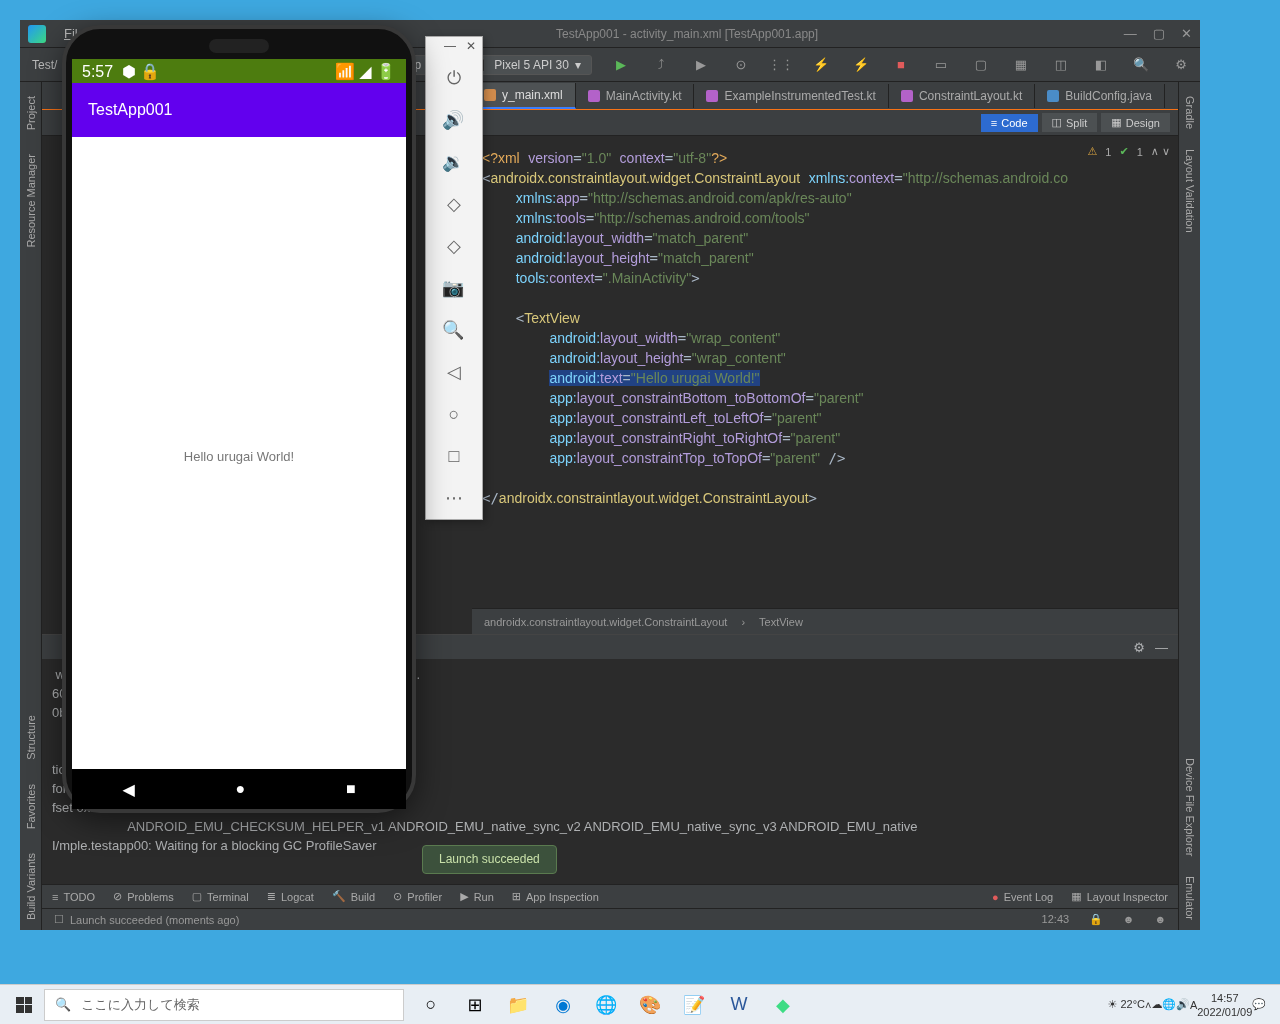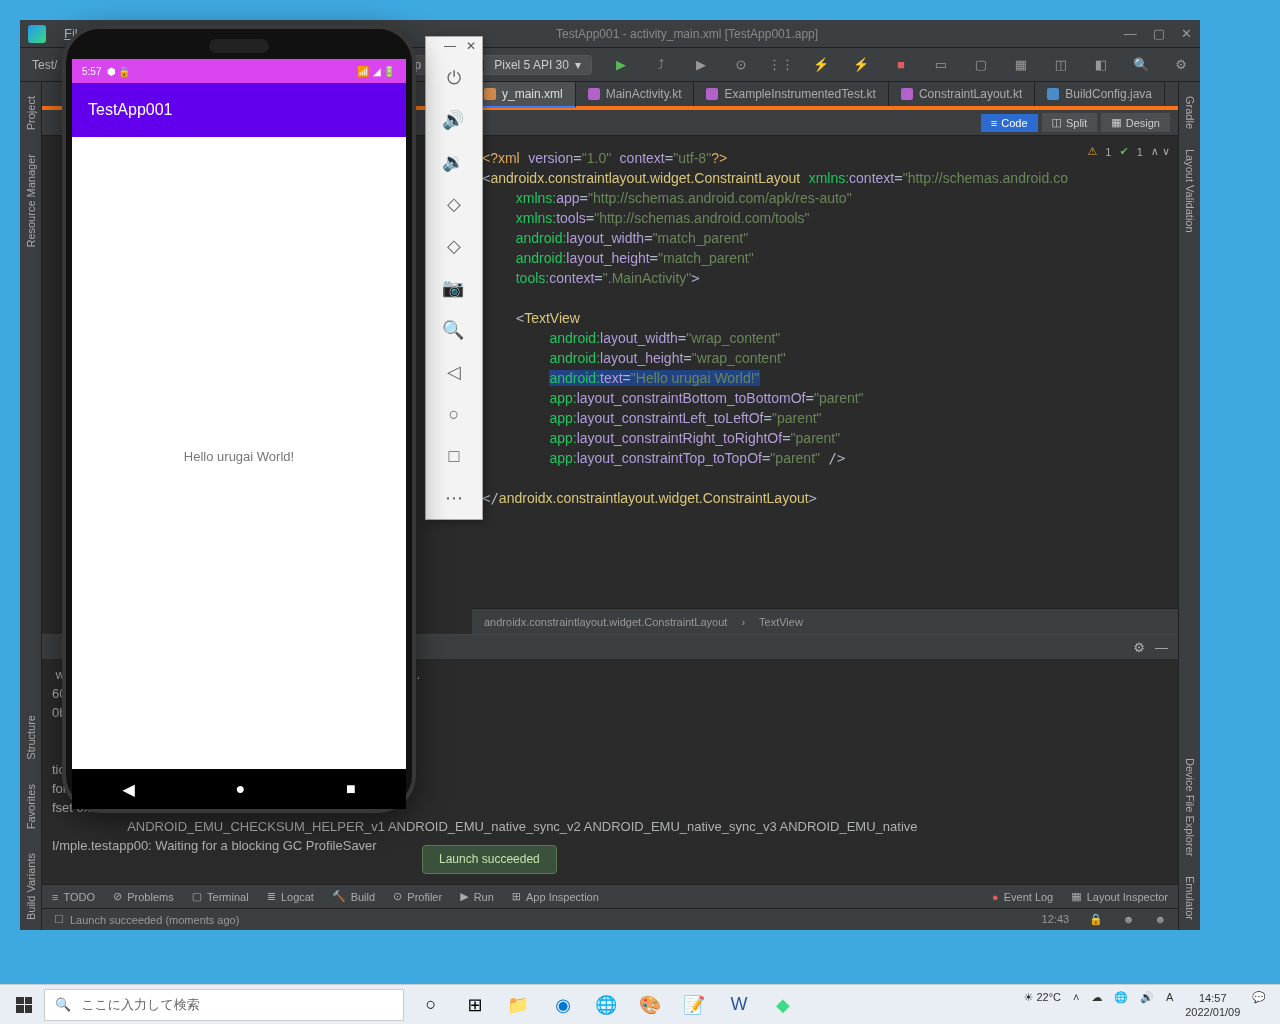--- a/index.html
+++ b/index.html
@@ -21,39 +21,39 @@
 .run-btn { color:#5bb859; }
 .stop-btn { color:#e05b5b; }
 
 .body { flex:1; display:flex; overflow:hidden; }
 .left-gutter { width:22px; background:#3c3f41; border-right:1px solid #222; display:flex; flex-direction:column; align-items:center; padding-top:4px; gap:4px; }
 .left-gutter .vtab { writing-mode:vertical-rl; transform:rotate(180deg); font-size:11px; color:#aaa; padding:10px 2px; cursor:pointer; }
 .right-gutter { width:22px; background:#3c3f41; border-left:1px solid #222; display:flex; flex-direction:column; align-items:center; padding-top:4px; }
 .right-gutter .vtab { writing-mode:vertical-rl; font-size:11px; color:#aaa; padding:10px 2px; cursor:pointer; }
 
 .main { flex:1; display:flex; flex-direction:column; }
-.tabs { height:28px; background:#3c3f41; display:flex; align-items:flex-start; padding-left:430px; border-bottom:4px solid #f97316; }
+.tabs { height:28px; background:#3c3f41; display:flex; align-items:center; padding-left:430px; border-bottom:1px solid #f97316; }
 .tab { padding:5px 12px; font-size:12px; color:#aaa; border-right:1px solid #222; display:flex; align-items:center; gap:6px; cursor:pointer; }
 .tab.active { background:#4e5254; color:#ddd; border-bottom:2px solid #3b7eff; }
 .tab .ic { width:12px; height:12px; border-radius:2px; }
 .tab .ic.xml { background:#d08b4c; }
 .tab .ic.kt { background:#b362c9; }
 .tab .ic.java { background:#4a8cc7; }
 
 .viewbar { height:26px; background:#3c3f41; display:flex; align-items:center; justify-content:flex-end; padding:0 8px; gap:4px; border-bottom:1px solid #222; }
 .vbtn { background:#4c5052; padding:3px 10px; font-size:11px; color:#ccc; display:flex; align-items:center; gap:4px; cursor:pointer; }
 .vbtn.active { background:#2d6bd0; color:#fff; }
 .warnbar { position:absolute; right:30px; top:125px; font-size:11px; color:#aaa; display:flex; gap:8px; align-items:center; z-index:5; }
 
 .editor { flex:1; background:#2b2b2b; position:relative; overflow:hidden; }
 .code { position:absolute; top:0; left:430px; right:0; bottom:30px; padding:12px 10px; font-family:Consolas,monospace; font-size:14px; line-height:20px; color:#a9b7c6; white-space:pre; overflow:auto; }
 .cd-kw { color:#e2a95a; }
 .cd-tag { color:#d8c77a; }
 .cd-attr { color:#b39ddb; }
-.cd-ns { color:#22c55e; }
+.cd-ns { color:#7dd3fc; }
 .cd-val { color:#6a8759; }
 .cd-sel { background:#214283; }
 .bulb { position:absolute; left:418px; top:232px; color:#e9c062; font-size:14px; }
 .breadcrumb { position:absolute; bottom:0; left:430px; right:0; height:26px; background:#3c3f41; display:flex; align-items:center; padding:0 12px; font-size:11px; color:#999; gap:14px; border-top:1px solid #222; }
 
 .console { height:250px; background:#2b2b2b; border-top:1px solid #444; display:flex; flex-direction:column; }
 .console-head { height:24px; background:#3c3f41; display:flex; align-items:center; justify-content:flex-end; padding:0 10px; gap:10px; }
 .console-body { flex:1; padding:6px 10px; font-family:Consolas,monospace; font-size:13px; color:#aeb0b2; line-height:19px; white-space:pre; overflow:hidden; position:relative; }
 .launch-pop { position:absolute; bottom:10px; left:380px; background:#3c513c; border:1px solid #5a7a4f; padding:4px 16px; border-radius:4px; color:#c8e0a9; font-size:12px; }
 
@@ -64,35 +64,35 @@
 .statusbar .r { margin-left:auto; display:flex; gap:20px; }
 
 
 .emu-tools { position:absolute; top:36px; left:425px; width:58px; background:#f3f3f3; border:1px solid #aaa; z-index:30; display:flex; flex-direction:column; box-shadow:2px 2px 8px rgba(0,0,0,.3); }
 .emu-tools .wt { height:20px; display:flex; justify-content:flex-end; padding:2px 6px; gap:10px; color:#555; font-size:12px; }
 .emu-tools .eb { height:42px; display:flex; align-items:center; justify-content:center; color:#666; font-size:18px; cursor:pointer; }
 
 .phone { position:absolute; top:25px; left:62px; width:354px; height:788px; background:#111; border-radius:38px; border:4px solid #383838; z-index:40; box-shadow:0 8px 30px rgba(0,0,0,.5); }
 .phone .notch { position:absolute; top:10px; left:50%; transform:translateX(-50%); width:60px; height:14px; background:#222; border-radius:8px; }
 .phone .screen { position:absolute; top:30px; left:6px; right:6px; bottom:34px; background:#fff; overflow:hidden; }
-.phone .statusb { height:24px; background:#d946ef; display:flex; align-items:center; justify-content:space-between; padding:0 10px; color:#fff; font-size:10px; }
+.phone .statusb { height:24px; background:#4d7c0f; display:flex; align-items:center; justify-content:space-between; padding:0 10px; color:#fff; font-size:16px; }
 .phone .appbar { height:54px; background:#6200ee; display:flex; align-items:center; padding:0 16px; color:#fff; font-size:16px; }
 .phone .content { position:absolute; top:78px; left:0; right:0; bottom:0; display:flex; align-items:center; justify-content:center; color:#777; font-size:13px; }
 .phone .navb { position:absolute; bottom:0; left:6px; right:6px; height:40px; background:#000; display:flex; align-items:center; justify-content:space-around; }
 .phone .navb span { color:#fff; font-size:16px; }
 
 
 .taskbar { position:absolute; bottom:0; left:0; right:0; height:40px; background:#e8eef4; display:flex; align-items:center; padding:0 4px; border-top:1px solid #ccc; }
 .taskbar .start { width:40px; height:40px; display:flex; align-items:center; justify-content:center; }
 .taskbar .start .g { width:16px; height:16px; display:grid; grid-template:1fr 1fr/1fr 1fr; gap:1px; }
 .taskbar .start .g div { background:#333; }
 .taskbar .search { height:32px; width:360px; background:#fff; border:1px solid #ccc; display:flex; align-items:center; padding:0 10px; gap:10px; color:#666; font-size:13px; }
 .taskbar .ticons { display:flex; gap:2px; margin-left:6px; }
 .taskbar .ti { width:42px; height:40px; display:flex; align-items:center; justify-content:center; font-size:18px; cursor:pointer; }
-.taskbar .tray { margin-left:auto; display:flex; align-items:flex-start; gap:12px; padding:0 10px; font-size:11px; color:#333; }
+.taskbar .tray { margin-left:auto; display:flex; align-items:center; gap:0; padding:0 10px; font-size:11px; color:#333; }
 .taskbar .clock { text-align:center; line-height:14px; }
 </style>
 </head>
 <body>
 
 <div class="ide">
   <div class="menubar">
     <div class="logo"></div>
     <span class="mi"><u>F</u>ile</span>
     <span class="mi"><u>T</u>ools</span>

